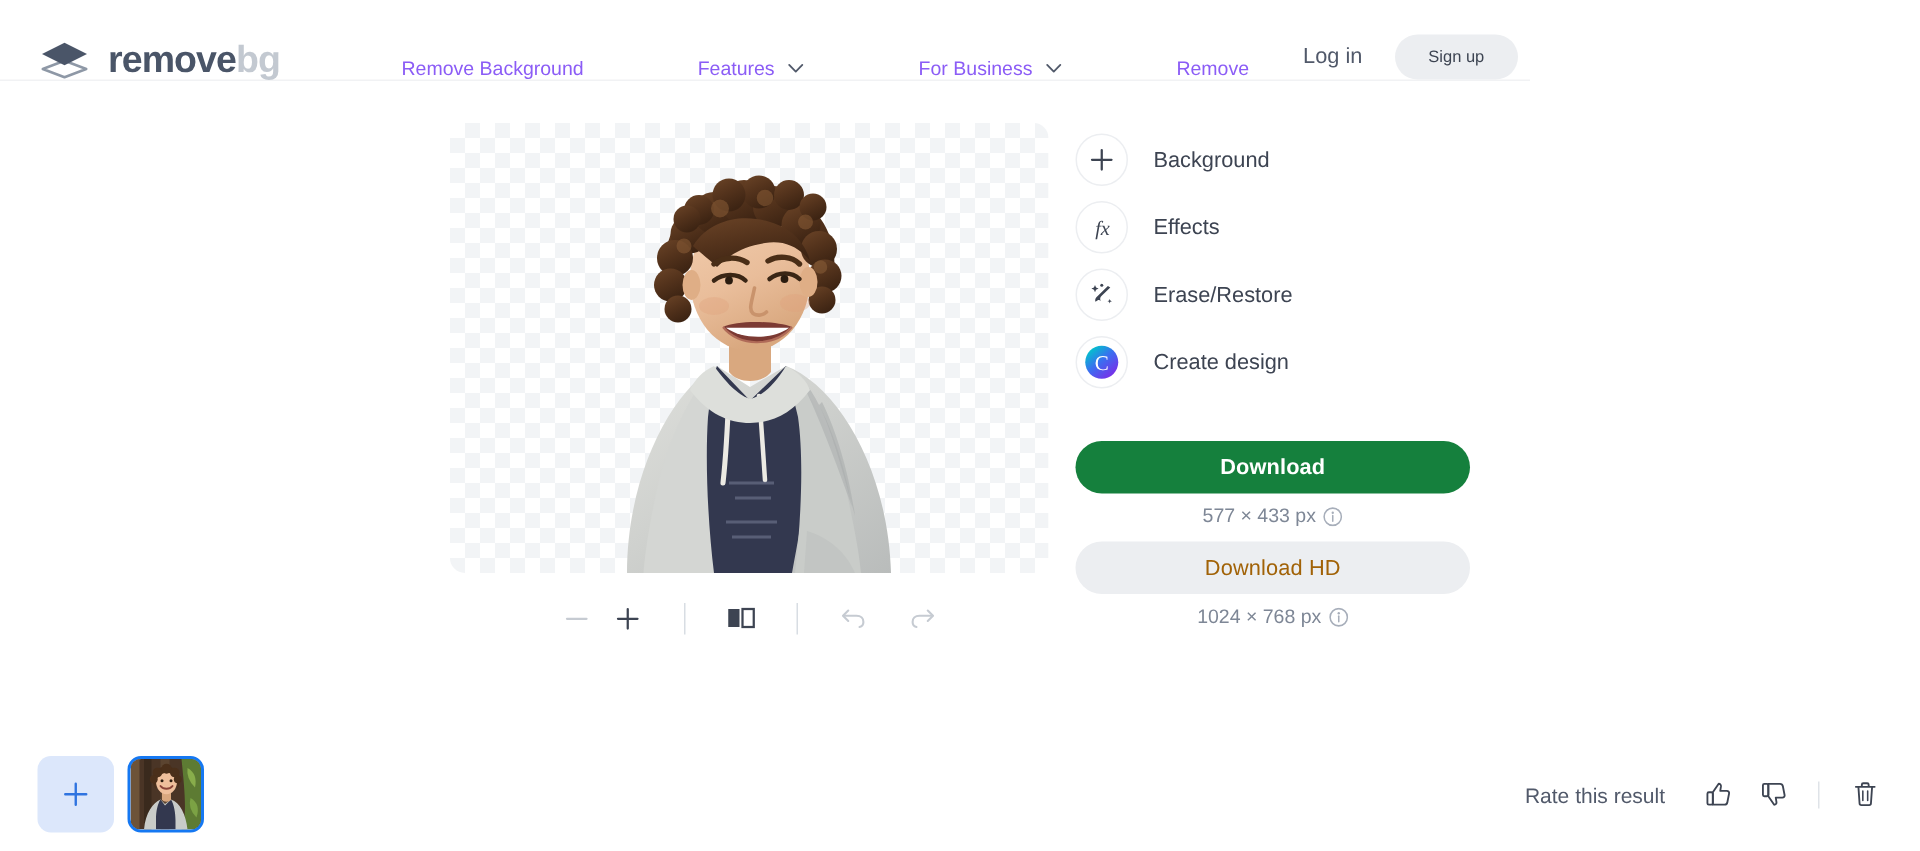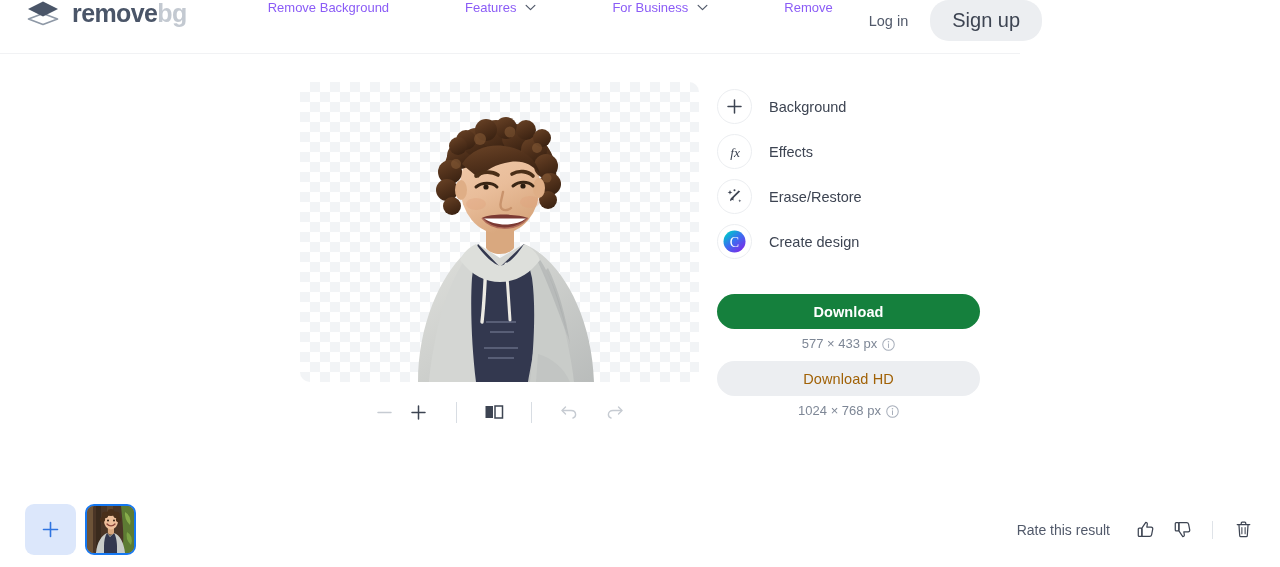--- a/index.html
+++ b/index.html
@@ -10,21 +10,21 @@
     overflow: hidden;
   }
   .page { position: relative; width: 1280px; height: 567px; background:#fff; }
 
   
   .nav {
     position: absolute; top: 0; left: 0;
     width: 1020px; height: 54px;
     background: #fff;
     border-bottom: 1px solid #f1f2f4;
-    display: flex; align-items: flex-start;
+    display: flex; align-items: flex-end;
   }
   .logo-wrap {
     display: flex; align-items: center; gap: 11px;
     margin-left: 25px; cursor: pointer;
   }
   .logo-mark { width: 36px; height: 26px; display:block; }
   .logo-text {
     font-size: 25px; font-weight: bold; letter-spacing: -0.6px;
     line-height: 1;
   }
@@ -42,21 +42,21 @@
   .chev { width: 11px; height: 7px; display:block; }
 
   .nav-right {
     margin-left: auto; margin-right: 25px;
     display: flex; align-items: center; gap: 22px;
   }
   .login {
     font-size: 14.5px; color: #51596a; cursor: pointer; white-space: nowrap;
   }
   .signup {
-    font-size: 20px; color: #3d4452;
+    font-size: 11px; color: #3d4452;
     background: #eceef1; border: none; border-radius: 19px;
     padding: 9px 22px; cursor: pointer; white-space: nowrap;
     font-family: inherit;
   }
 
   
   .canvas {
     position: absolute; left: 300px; top: 82px;
     width: 399px; height: 300px;
     border-radius: 10px;

